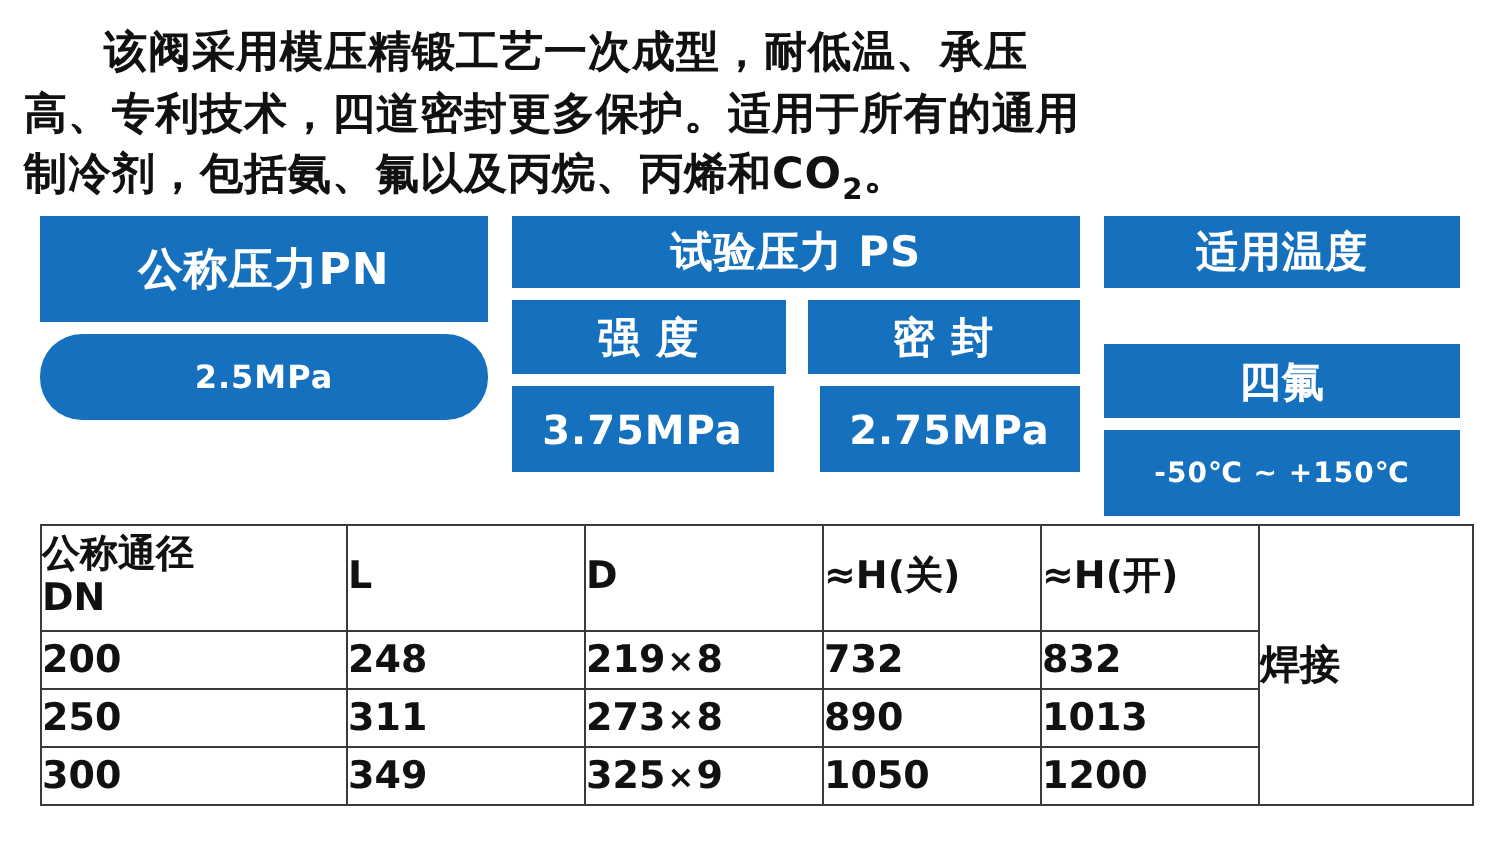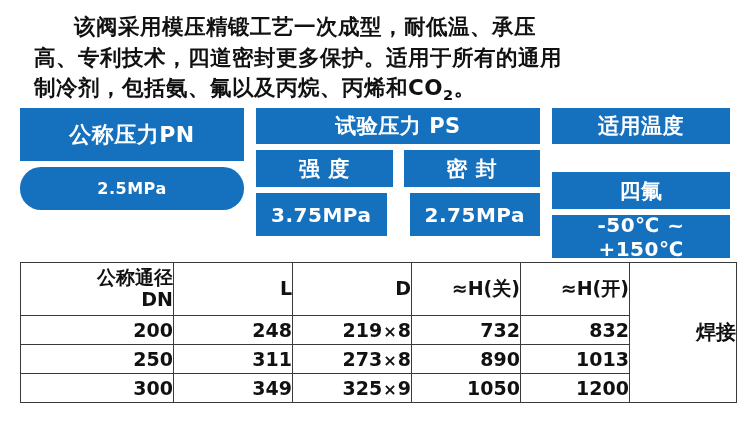--- a/index.html
+++ b/index.html
@@ -16,21 +16,21 @@
   }
   .page {
     position: relative;
     width: 750px;
     height: 433px;
     box-sizing: border-box;
   }
 
   
   .intro {
-    padding: 12px 20px 0 34px;
+    padding: 12px 20px 0 12px;
     font-size: 21.5px;
     line-height: 1.42;
     letter-spacing: 0.5px;
     text-align: justify;
     color: #111111;
     font-weight: 700;
   }
   .intro .line {
     display: block;
     white-space: nowrap;
@@ -107,38 +107,38 @@
     height: 36px;
     font-size: 21px;
   }
   .temp-sub {
     height: 37px;
     font-size: 21px;
     margin-top: 22px;
   }
   .temp-val {
     height: 43px;
-    font-size: 20px;
+    font-size: 14px;
   }
 
   
   .data-wrap {
     position: absolute;
     left: 20px;
     top: 262px;
     width: 710px;
   }
   table.data {
     border-collapse: collapse;
     width: 710px;
     table-layout: fixed;
   }
   table.data th, table.data td {
     border: 1px solid #3a3a3a;
-    text-align: right;
+    text-align: left;
     font-weight: 700;
     color: #111111;
     padding: 0;
   }
   table.data th {
     font-size: 19px;
     height: 52px;
     line-height: 1.15;
   }
   table.data td {

